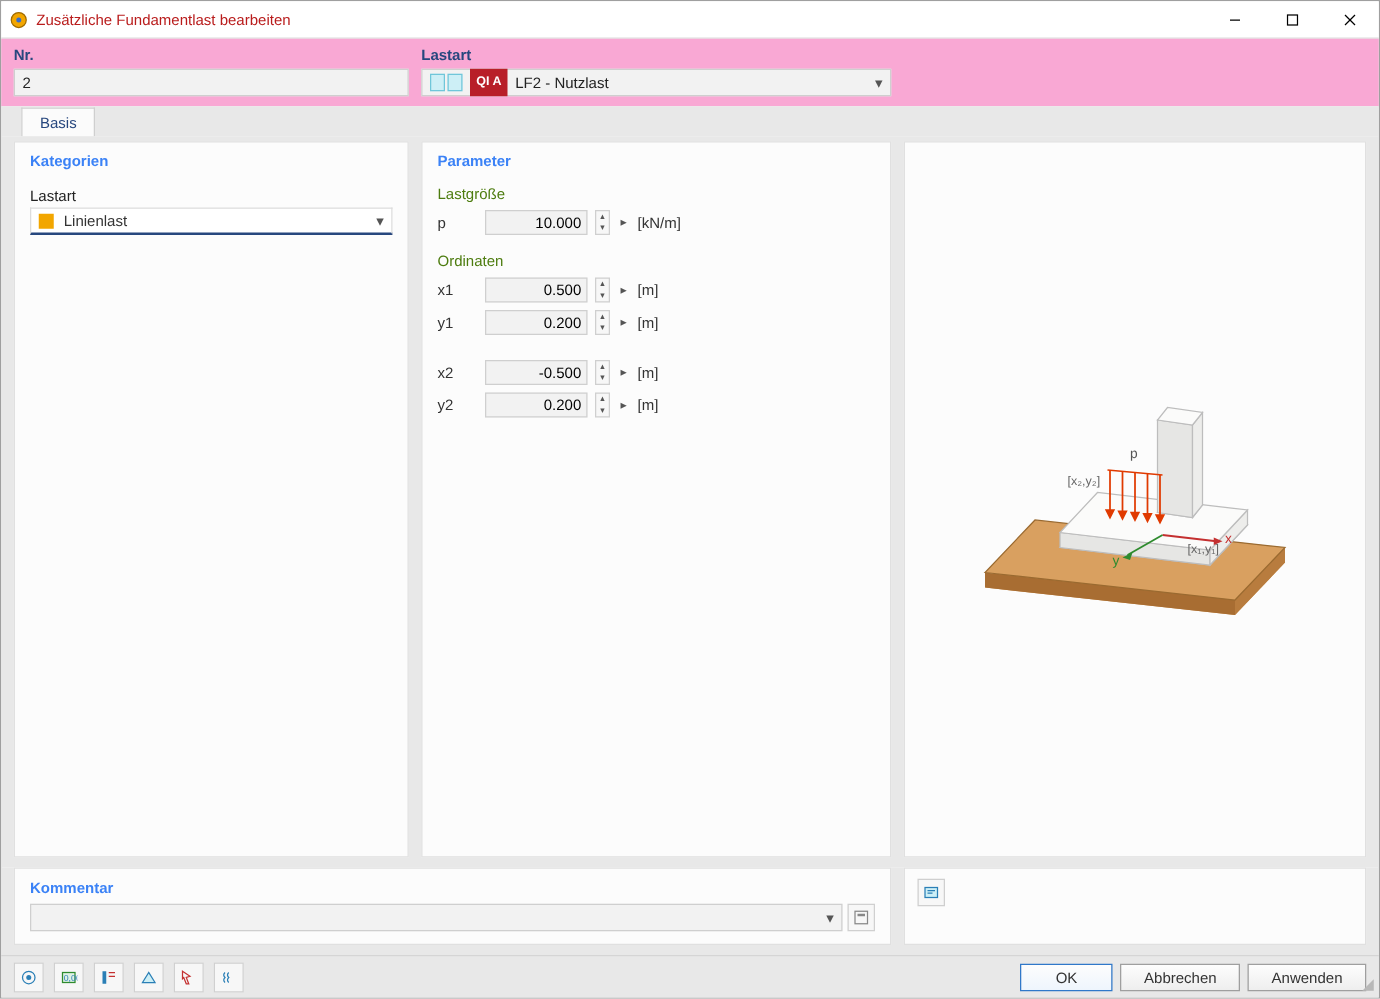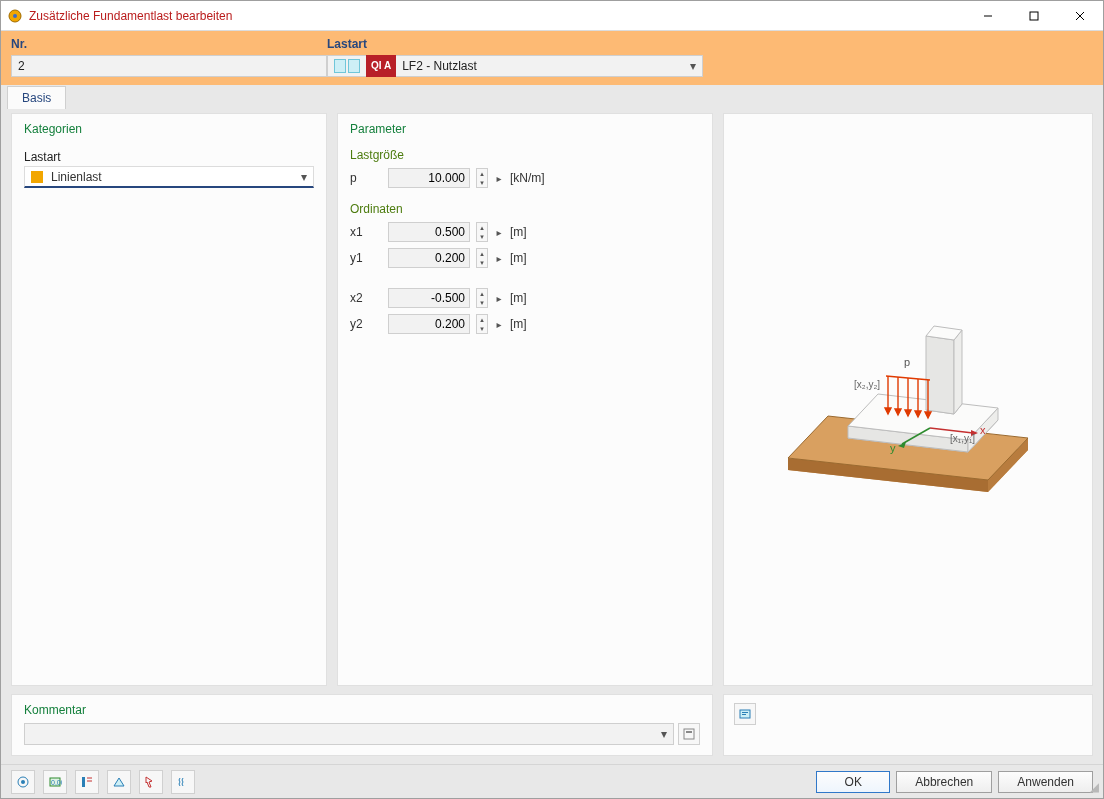--- a/index.html
+++ b/index.html
@@ -6,41 +6,41 @@
   *,*:before,*:after{box-sizing:inherit;}
   .window{display:flex;flex-direction:column;height:799px;width:1104px;border:1px solid #9f9f9f;background:#fff;}
   
   .titlebar{display:flex;align-items:center;height:30px;background:#fff;border-bottom:1px solid #dcdcdc;}
   .titlebar .app-icon{width:16px;height:16px;margin:0 6px 0 6px;display:flex;align-items:center;justify-content:center;}
   .titlebar .title{flex:1;font-size:12px;color:#b91c1c;}
   .titlebar .win-btns{display:flex;height:100%;}
   .winbtn{width:46px;display:flex;align-items:center;justify-content:center;}
   .winbtn svg{width:10px;height:10px;}
   
-  .topgrid{display:flex;padding:6px 10px 8px 10px;background:#fdba74;}
+  .topgrid{display:flex;gap:10px;padding:6px 10px 8px 10px;background:#f9a8d4;}
   .group{flex:1;}
   .group h4{margin:0 0 4px 0;font-weight:600;color:#27477e;font-size:12px;}
   .row-ctrl{display:flex;align-items:center;gap:4px;}
   .fld{flex:1;height:22px;border:1px solid #cfcfcf;background:#f2f2f2;padding:0 6px;line-height:20px;font-size:12px;color:#222;display:flex;align-items:center;}
   .fld.select{justify-content:space-between;}
   .fld .chev{color:#555;}
   .iconbtn{width:22px;height:22px;border:1px solid #d0d0d0;background:#f7f7f7;display:flex;align-items:center;justify-content:center;}
   .qia-chip{background:#b81f28;color:#fff;font-weight:600;font-size:10px;padding:1px 5px;margin-right:6px;}
   .case-blocks{display:flex;gap:2px;margin-right:6px;}
   .case-blocks span{width:12px;height:14px;border:1px solid #70c6d9;background:#cdeff6;}
   
-  .tabs{display:flex;align-items:flex-end;height:24px;background:#e8e8e8;padding:0 6px;}
+  .tabs{display:flex;align-items:flex-end;height:24px;background:#e8e8e8;padding:0 16px;}
   .tab{padding:4px 14px;border:1px solid #cfcfcf;border-bottom:none;background:#fbfbfb;color:#27477e;font-size:12px;}
   
   .main{flex:1;display:flex;gap:10px;padding:4px 10px 8px 10px;background:#e8e8e8;min-height:0;}
   .panel{background:#fcfcfc;border:1px solid #e0e0e0;display:flex;flex-direction:column;}
   .panel.left{width:316px;}
   .panel.mid{width:376px;}
   .rightcol{flex:1;display:flex;flex-direction:column;gap:8px;}
-  .panel h5{margin:0;padding:8px 12px 4px 12px;color:#15803d;font-weight:400;font-size:12px;}
+  .panel h5{margin:0;padding:8px 12px 4px 12px;color:#3b82f6;font-weight:700;font-size:12px;}
   .panel .body{padding:6px 12px 10px 12px;flex:1;overflow:auto;}
   .lbl{color:#222;margin:4px 0 2px 0;}
   .catselect{display:flex;align-items:center;justify-content:space-between;height:22px;border:1px solid #dcdcdc;border-bottom:2px solid #27477e;background:#fff;padding:0 6px;width:100%;}
   .catselect .swatch{width:12px;height:12px;background:#f2a600;margin-right:8px;}
   .catselect .chev{color:#555;}
   .param-sub{color:#4d7c0f;margin:2px 0 4px 0;}
   .p-row{display:flex;align-items:center;gap:6px;height:24px;margin-bottom:2px;}
   .p-row .pl{width:20px;}
   .num{width:82px;height:20px;border:1px solid #cfcfcf;background:#f2f2f2;text-align:right;padding:0 4px;font-size:12px;margin-left:12px;}
   .spin{width:12px;height:20px;border:1px solid #cfcfcf;background:#f7f7f7;display:flex;flex-direction:column;}

